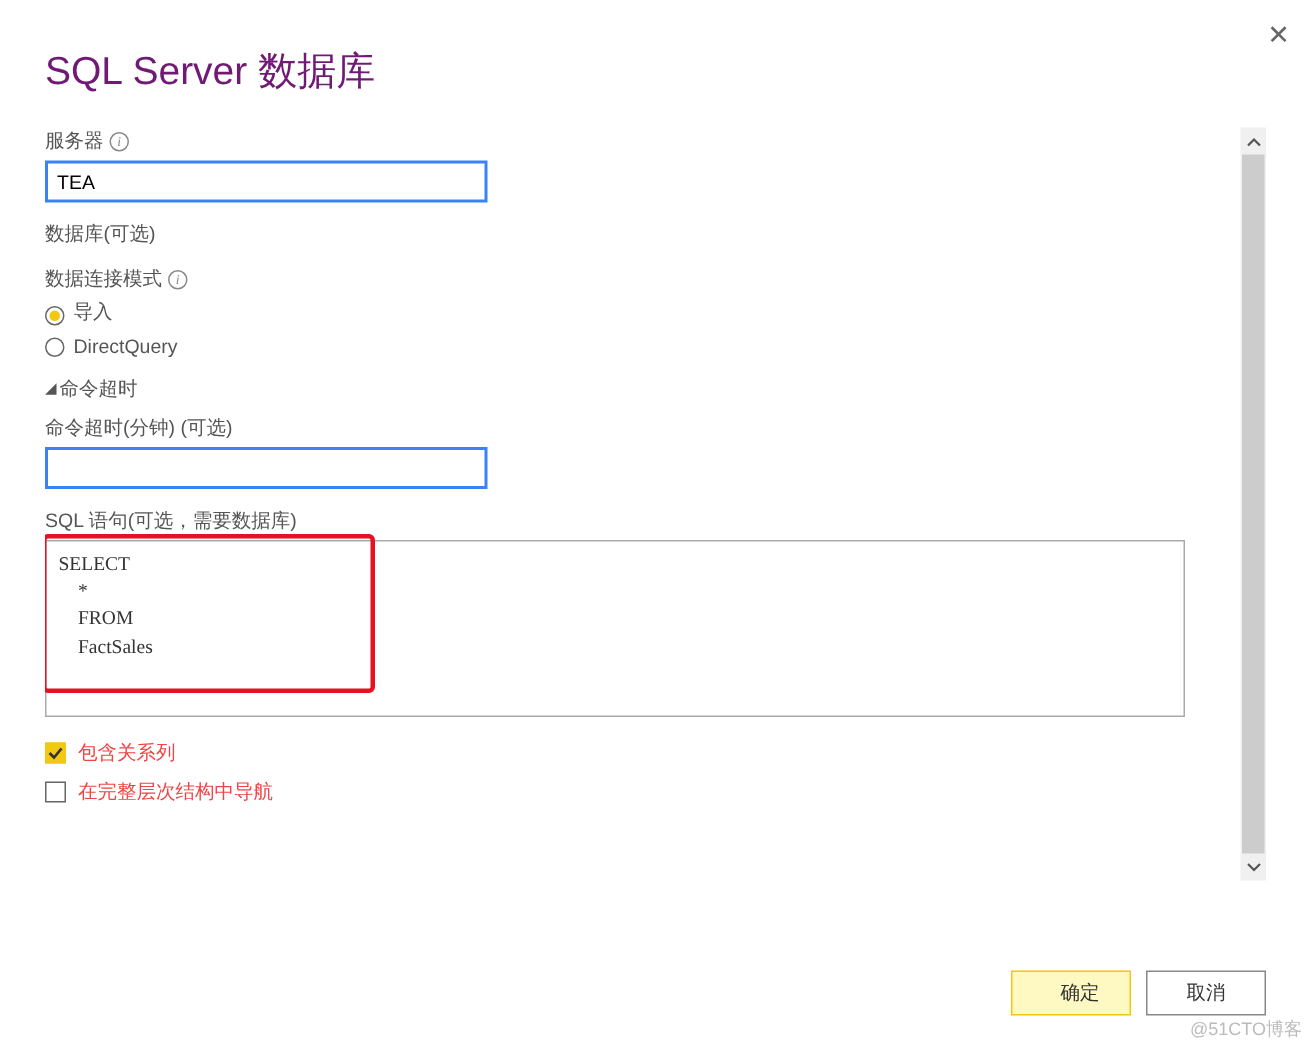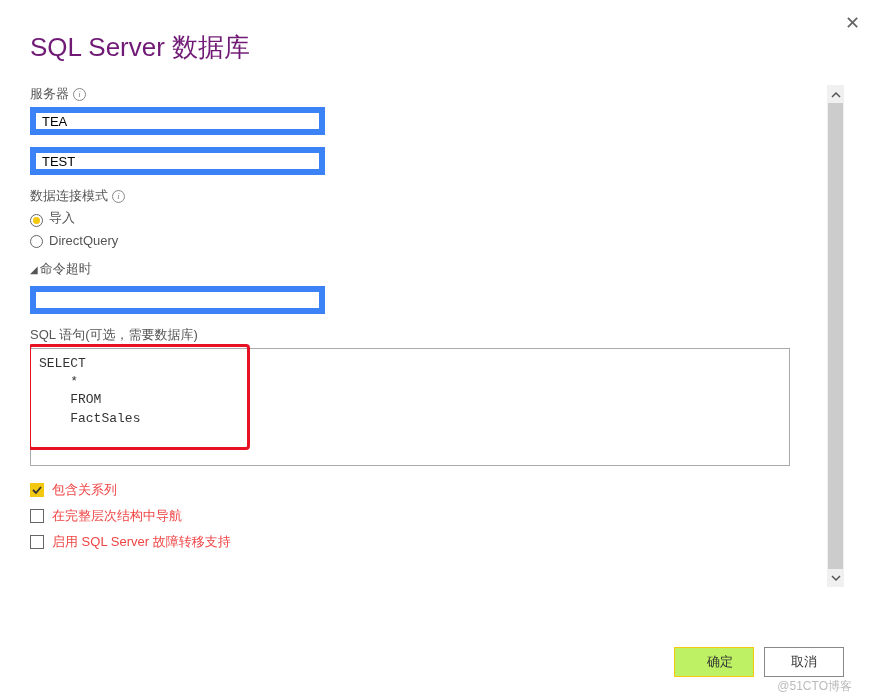--- a/index.html
+++ b/index.html
@@ -5,41 +5,41 @@
     * { box-sizing: border-box; margin: 0; padding: 0; }
     body { font-family: "Segoe UI", "Microsoft YaHei", sans-serif; background: #fff; width: 874px; height: 697px; position: relative; color: #333; font-size: 13px; }
     .dialog { padding: 30px 30px 20px 30px; height: 100%; display: flex; flex-direction: column; }
     .close-x { position: absolute; top: 12px; right: 14px; font-size: 18px; color: #666; cursor: pointer; font-weight: 300; }
     h1 { font-size: 26px; font-weight: 300; color: #701a75; margin-bottom: 20px; }
     .scroll-area { flex: 1; display: flex; gap: 19px; }
     .content { flex: 1; padding-right: 18px; overflow: hidden; }
     .field { margin-bottom: 12px; }
     .label-row { margin-bottom: 4px; color: #555; font-size: 13px; display: flex; align-items: center; gap: 4px; }
     .info-icon { display: inline-flex; width: 13px; height: 13px; border: 1px solid #888; border-radius: 50%; align-items: center; justify-content: center; font-size: 9px; font-style: italic; color: #888; font-family: Georgia, serif; }
-    input[type="text"] { width: 295px; height: 28px; border: 6px solid #3b82f6; padding: 0 6px; font-size: 13px; outline: none; }
+    input[type="text"] { width: 295px; height: 28px; border: 2px solid #3b82f6; padding: 0 6px; font-size: 13px; outline: none; }
     .radio-group { margin-top: 4px; }
     .radio-row { display: flex; align-items: flex-end; gap: 6px; margin-bottom: 6px; color: #555; }
     .radio { width: 13px; height: 13px; border: 1px solid #666; border-radius: 50%; display: inline-flex; align-items: center; justify-content: center; cursor: pointer; background: #fff; }
     .radio.checked::after { content: ""; width: 7px; height: 7px; background: #f2c811; border-radius: 50%; display: block; }
     .expander { display: flex; align-items: center; gap: 2px; color: #555; margin-top: 10px; margin-bottom: 8px; cursor: pointer; }
     .tri { font-size: 10px; }
-    textarea.sql { width: 100%; height: 118px; border: 1px solid #aaa; padding: 6px 8px; font-family: Liberation Mono, monospace; font-size: 13px; resize: none; outline: none; line-height: 1.4; color: #333; }
+    textarea.sql { width: 100%; height: 118px; border: 1px solid #aaa; padding: 6px 8px; font-family: Liberation Serif, serif; font-size: 13px; resize: none; outline: none; line-height: 1.4; color: #333; }
     .red-box { position: absolute; border: 3px solid #e81123; border-radius: 4px; pointer-events: none; }
     .checkbox-row { display: flex; align-items: center; gap: 8px; margin-top: 8px; color: #ef4444; }
     .cb { width: 14px; height: 14px; border: 1px solid #666; display: inline-flex; align-items: center; justify-content: center; cursor: pointer; background: #fff; }
     .cb.checked { background: #f2c811; border-color: #f2c811; }
     .cb.checked svg { display: block; }
     .cb svg { display: none; width: 10px; height: 10px; }
     .scrollbar { width: 17px; background: #f0f0f0; display: flex; flex-direction: column; justify-content: space-between; align-items: center; padding: 2px 0; height: 502px; }
     .sbtn { width: 15px; height: 15px; display: flex; align-items: center; justify-content: center; color: #555; cursor: pointer; font-size: 10px; }
     .thumb { width: 15px; flex: 1; background: #ccc; margin: 1px 0; }
     .footer { display: flex; justify-content: flex-end; gap: 10px; padding-top: 18px; }
     .btn { min-width: 80px; height: 30px; border: 1px solid #888; background: #fff; padding: 0 16px; cursor: pointer; font-size: 13px; color: #333; }
-    .btn.primary { background: #bef264; border-color: #f2c811; padding-left: 28px; }
-    .watermark { position: absolute; right: 22px; bottom: 2px; font-size: 12px; color: #bbb; }
+    .btn.primary { background: #fef9c3; border-color: #f2c811; padding-left: 28px; }
+    .watermark { position: absolute; right: 6px; bottom: 2px; font-size: 12px; color: #bbb; }
     .section-gap { }
   </style>
 </head>
 <body>
 
 <div class="dialog">
   <div class="close-x">✕</div>
   <h1>SQL Server 数据库</h1>
 
   <div class="scroll-area">
@@ -47,21 +47,23 @@
 
       <div class="field">
         <div class="label-row">
           <span>服务器</span>
           <span class="info-icon">i</span>
         </div>
         <input type="text" value="TEA" style="">
       </div>
 
       <div class="field">
-        <input type="text" value="TEST" style="">
+        <div class="label-row">
+          <span>数据库(可选)</span>
+        </div>
       </div>
 
       <div class="field section-gap">
         <div class="label-row">
           <span>数据连接模式</span>
           <span class="info-icon">i</span>
         </div>
         <div class="radio-group">
           <div class="radio-row">
             <span class="radio checked"></span>
@@ -73,20 +75,23 @@
           </div>
         </div>
       </div>
 
       <div class="expander">
         <span class="tri">◢</span>
         <span>命令超时</span>
       </div>
 
       <div class="field">
+        <div class="label-row">
+          <span>命令超时(分钟) (可选)</span>
+        </div>
         <input type="text" value="" style="">
       </div>
 
       <div class="field" style="position:relative;">
         <div class="label-row">
           <span>SQL 语句(可选，需要数据库)</span>
         </div>
         <textarea class="sql" style="">SELECT
     *
     FROM
@@ -101,26 +106,20 @@
             </svg>
         </span>
         <span>包含关系列</span>
       </div>
       <div class="checkbox-row">
         <span class="cb">
           
         </span>
         <span>在完整层次结构中导航</span>
       </div>
-      <div class="checkbox-row">
-        <span class="cb">
-          
-        </span>
-        <span>启用 SQL Server 故障转移支持</span>
-      </div>
 
     </div>
 
     <div class="scrollbar">
       <div class="sbtn">
         <svg width="10" height="10" viewBox="0 0 10 10">
             <path d="M1 7 L5 3 L9 7" stroke="#555" stroke-width="1.5" fill="none"></path>
           </svg>
       </div>
       <div class="thumb"></div>

